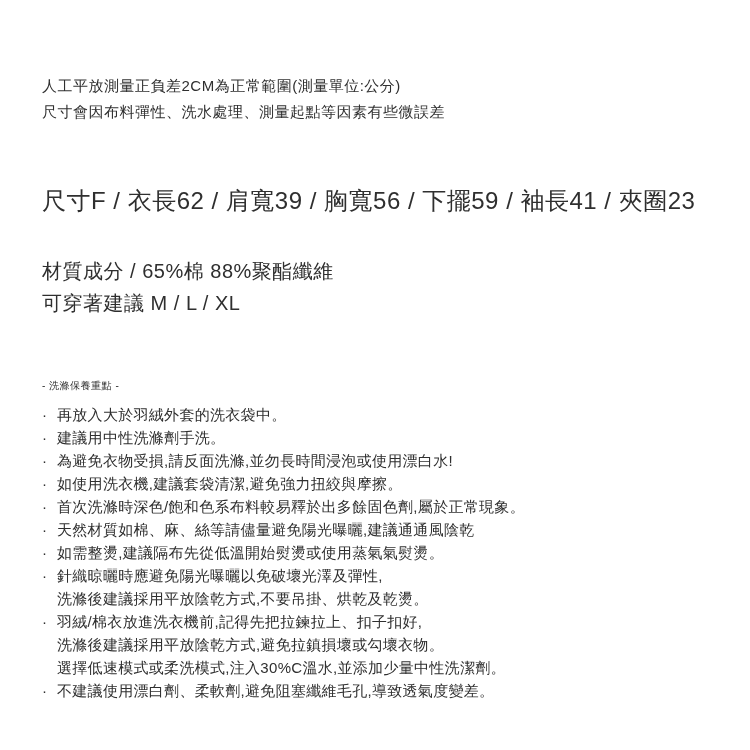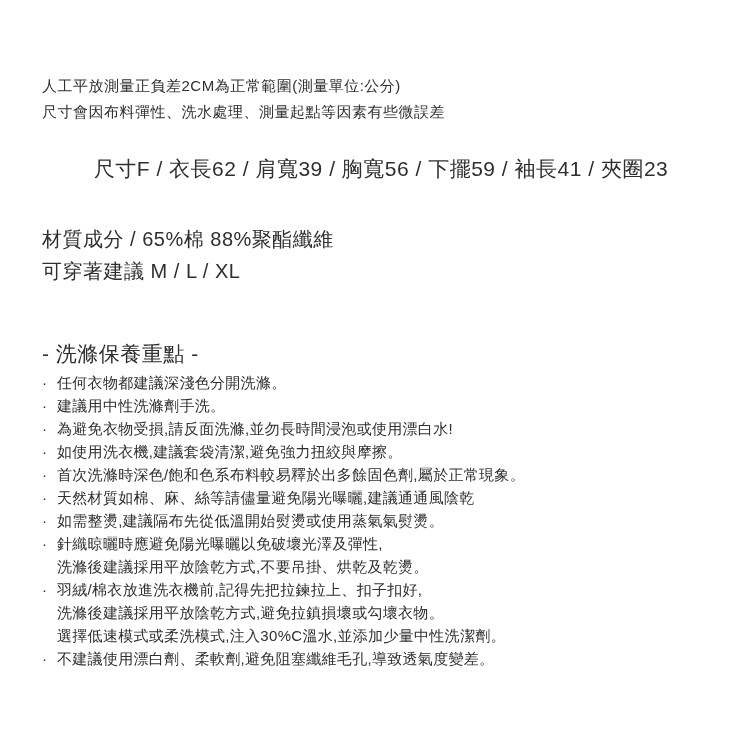--- a/index.html
+++ b/index.html
@@ -23,37 +23,36 @@
   }
   .content {
     padding: 73px 30px 0 42px;
   }
   .notes .note-line {
     font-size: 15px;
     line-height: 26px;
     letter-spacing: 0.5px;
   }
   .size-line {
-    margin-top: 29px;
-    font-size: 21px;
+    margin-top: 61px;
+    font-size: 24px;
     line-height: 29px;
     letter-spacing: 0.5px;
-    text-align: center;
   }
   .material-block {
     margin-top: 40px;
   }
   .material-block .m-line {
     font-size: 20px;
     line-height: 32px;
     letter-spacing: 0.5px;
   }
   .care-title {
     margin-top: 57px;
-    font-size: 21px;
+    font-size: 10px;
     line-height: 20px;
     letter-spacing: 0.5px;
   }
   .care-list {
     margin-top: 7px;
   }
   .care-item {
     display: flex;
     font-size: 15px;
     line-height: 23px;
@@ -83,21 +82,21 @@
     <div class="material-block">
       <div class="m-line">材質成分 / 65%棉 88%聚酯纖維</div>
       <div class="m-line">可穿著建議 M / L / XL</div>
     </div>
 
     <div class="care-title">- 洗滌保養重點 -</div>
 
     <div class="care-list">
       <div class="care-item">
         <span class="bullet">·</span>
-        <span class="item-text">任何衣物都建議深淺色分開洗滌。</span>
+        <span class="item-text">再放入大於羽絨外套的洗衣袋中。</span>
       </div>
       <div class="care-item">
         <span class="bullet">·</span>
         <span class="item-text">建議用中性洗滌劑手洗。</span>
       </div>
       <div class="care-item">
         <span class="bullet">·</span>
         <span class="item-text">為避免衣物受損,請反面洗滌,並勿長時間浸泡或使用漂白水!</span>
       </div>
       <div class="care-item">

